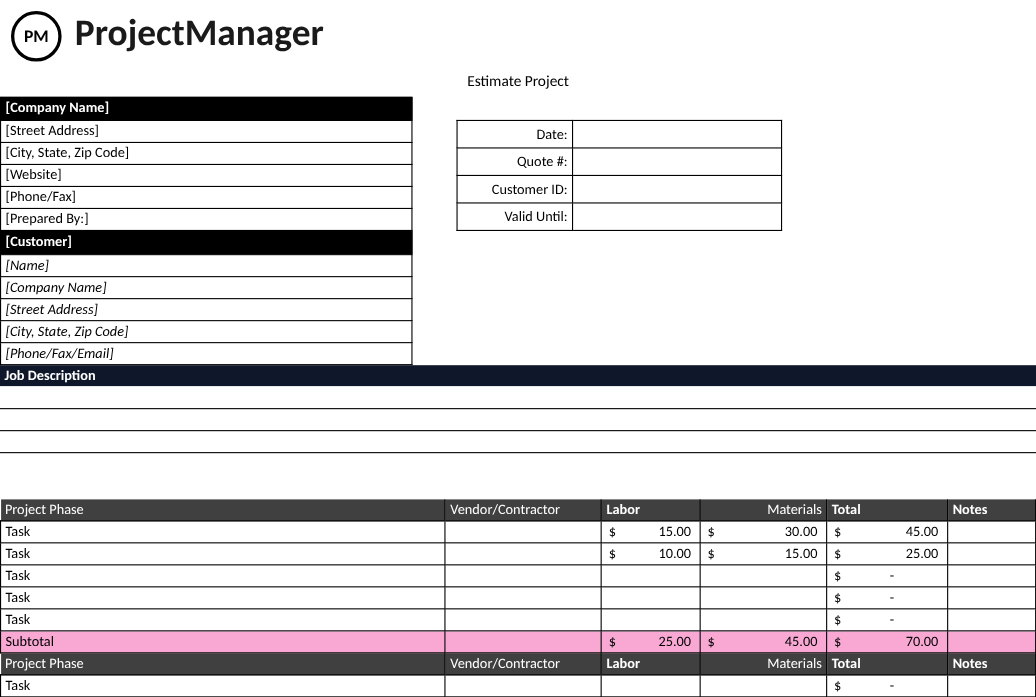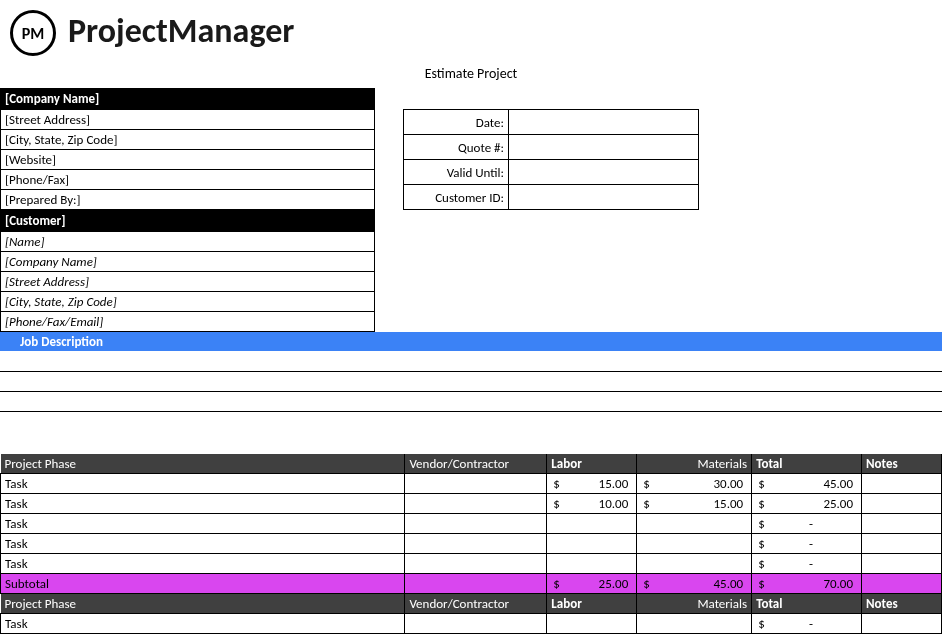--- a/index.html
+++ b/index.html
@@ -13,29 +13,29 @@
   
   .section-header { background: #000; color: #fff; font-weight: bold; padding: 2px 4px; }
   .section-header-narrow { width: 375px; border: 1px solid #000; }
   
   table { border-collapse: collapse; }
   td, th { padding: 2px 4px; font-size: 13px; vertical-align: middle; height: 20px; }
   
   .info-block { display: flex; }
   .info-left { width: 375px; }
   .info-left td { border: 1px solid #000; width: 375px; }
-  .info-right { margin-left: 28px; }
+  .info-right { margin-left: 40px; }
   .info-right td { border: 1px solid #000; }
   .info-right .lbl { width: 105px; text-align: right; }
   .info-right .val { width: 190px; }
   
   .cust-block { width: 375px; }
   .cust-block td { border: 1px solid #000; width: 375px; font-style: italic; }
   
-  .jobdesc-hdr { background: #3b82f6; color: #fff; font-weight: bold; padding: 2px 20px; width: 942px; }
+  .jobdesc-hdr { background: #0f172a; color: #fff; font-weight: bold; padding: 2px 4px; width: 942px; }
   .jobdesc-rows td { border-bottom: 1px solid #000; width: 942px; height: 20px; }
   .jobdesc-rows tr:first-child td { border-top: none; }
   
   .gap { height: 42px; }
   
   .phase-table { width: 942px; }
   .phase-table th { background: #404040; color: #fff; font-weight: normal; text-align: left; border-right: 1px solid #000; }
   .phase-table th.bold { font-weight: bold; }
   .phase-table td { border: 1px solid #000; }
   .phase-table .c-phase { width: 405px; }
@@ -43,21 +43,21 @@
   .phase-table .c-labor { width: 90px; }
   .phase-table .c-mat { width: 115px; text-align: right; }
   .phase-table .c-total { width: 110px; }
   .phase-table .c-notes { width: 80px; }
   
   .money { display: flex; justify-content: space-between; }
   .money .sym { padding-left: 2px; }
   .money .amt { text-align: center; padding-right: 4px; }
   .dash { text-align: center; flex: 1; }
   
-  .subtotal-row td { background: #d946ef; }
+  .subtotal-row td { background: #f9a8d4; }
 </style>
 </head>
 <body>
 
 <div class="logo-row">
   <div class="logo-circle">PM</div>
   <div class="logo-text">ProjectManager</div>
 </div>
 
 <div class="title-row">Estimate Project</div>
@@ -88,25 +88,25 @@
     <tbody>
         <tr>
           <td class="lbl">Date:</td>
           <td class="val"></td>
         </tr>
     <tr>
           <td class="lbl">Quote #:</td>
           <td class="val"></td>
         </tr>
     <tr>
+          <td class="lbl">Customer ID:</td>
+          <td class="val"></td>
+        </tr>
+    <tr>
           <td class="lbl">Valid Until:</td>
-          <td class="val"></td>
-        </tr>
-    <tr>
-          <td class="lbl">Customer ID:</td>
           <td class="val"></td>
         </tr>
   </tbody>
     </table>
 </div>
 
 <div class="section-header section-header-narrow">[Customer]</div>
 <table class="cust-block">
   <tbody>
       <tr>

